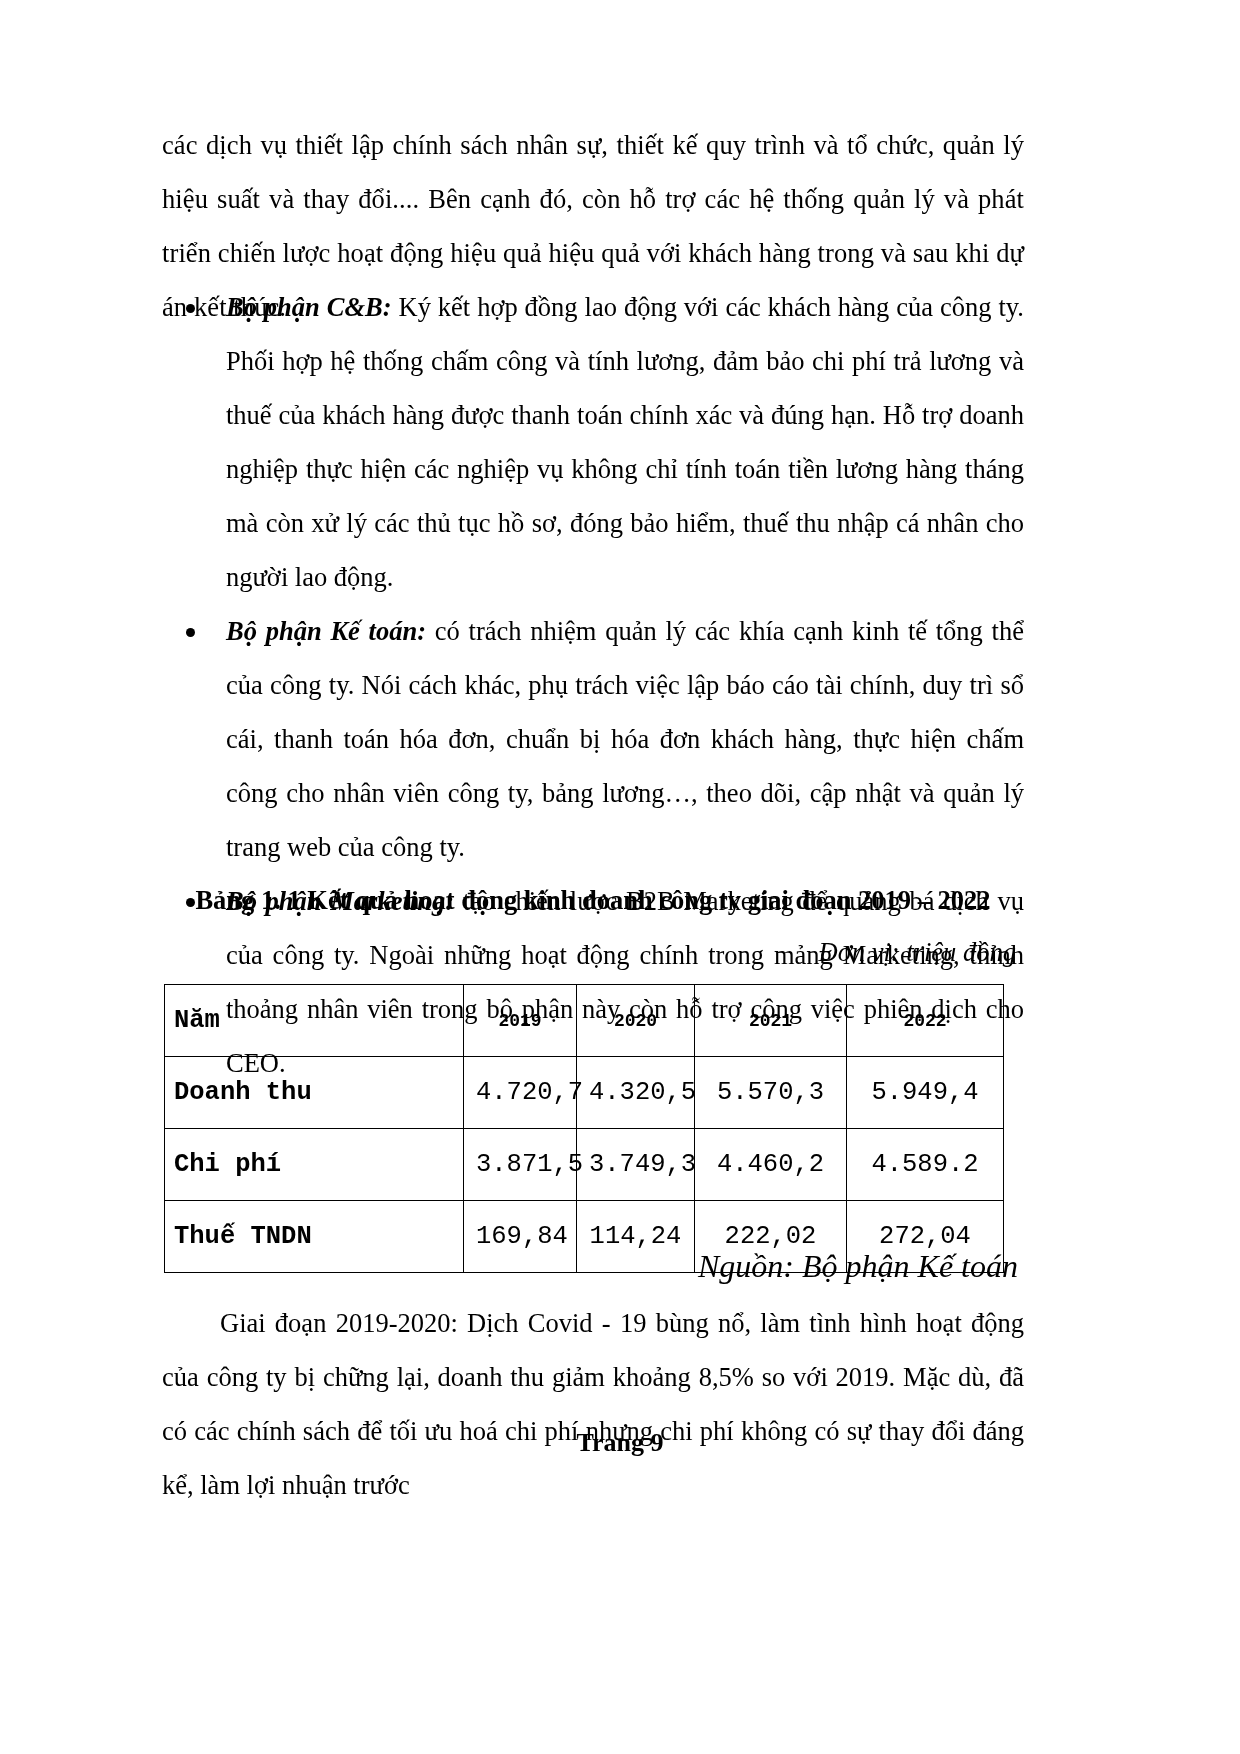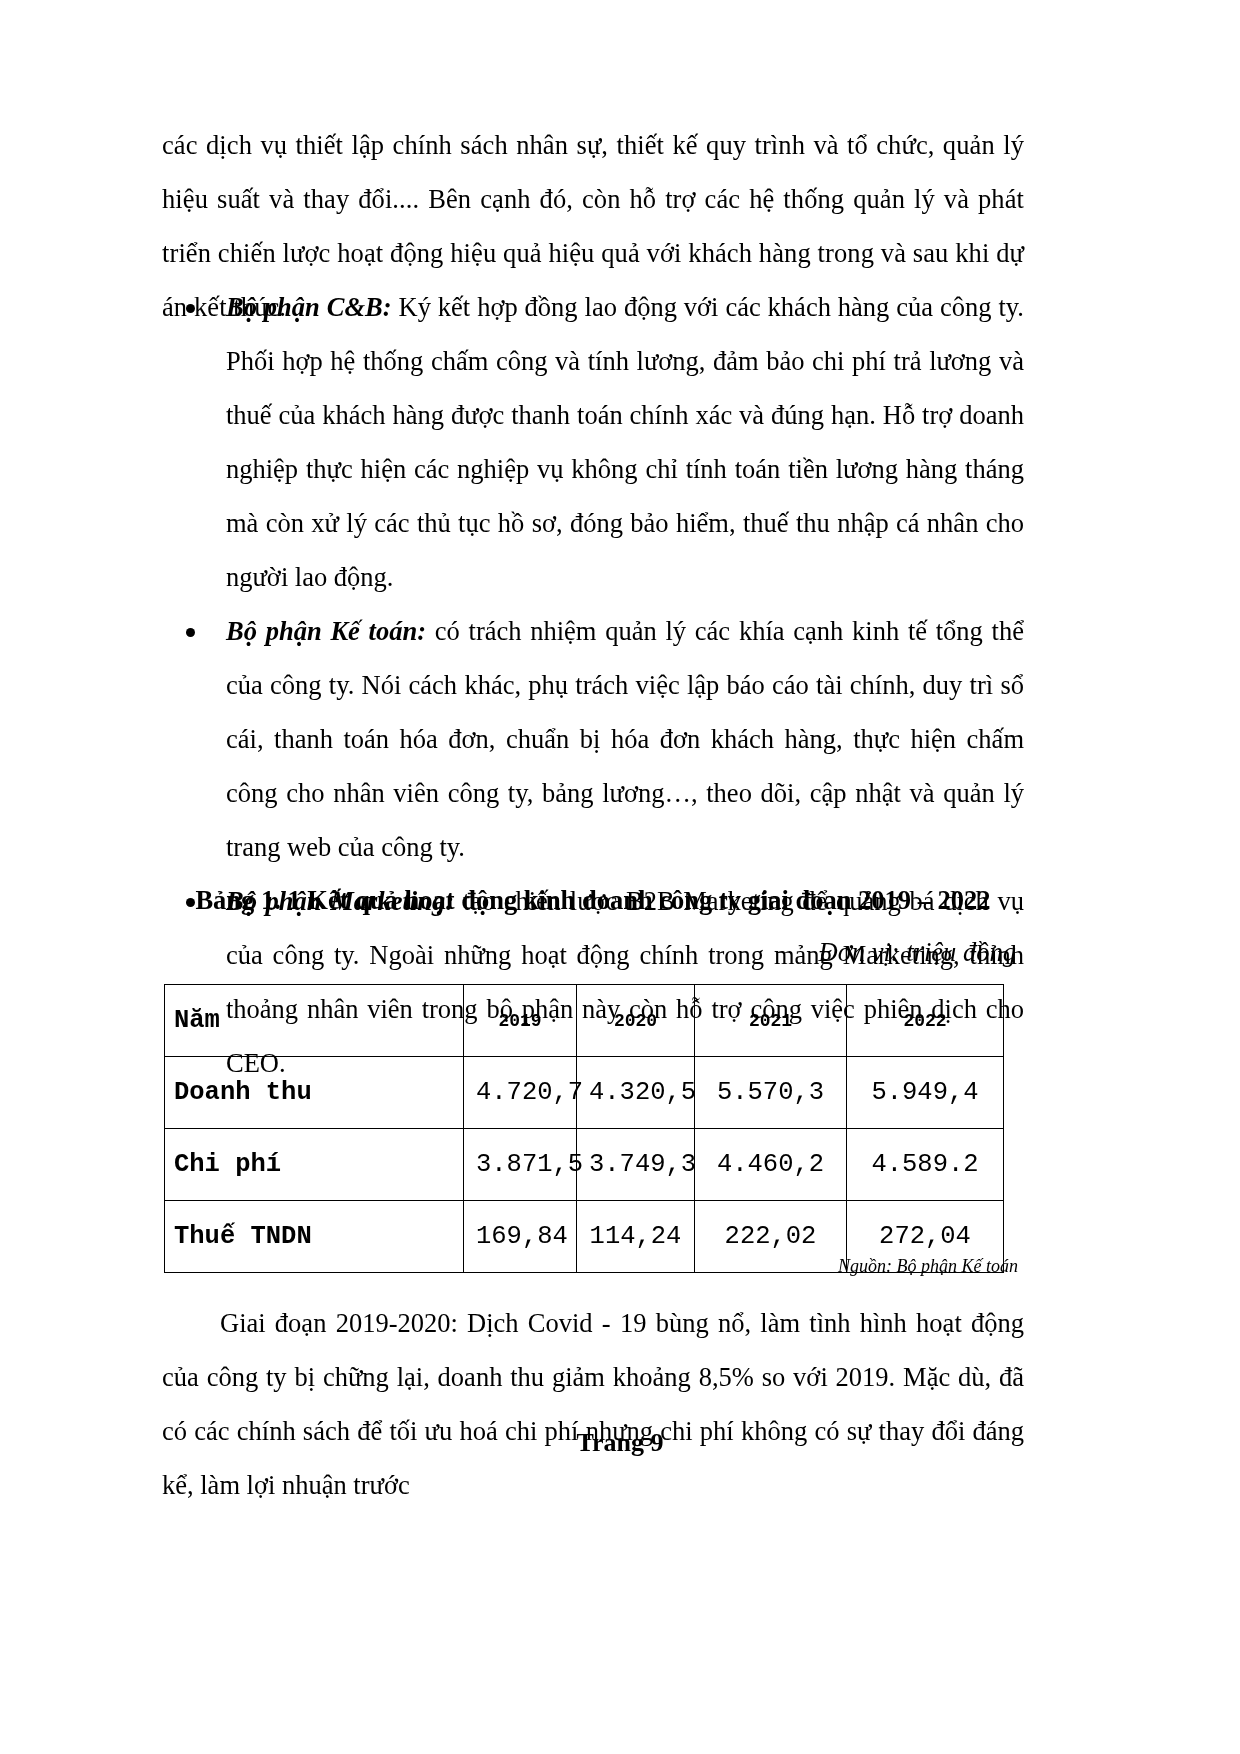--- a/index.html
+++ b/index.html
@@ -153,21 +153,21 @@
   col.c2 { width: 118px; }
   col.c3 { width: 152px; }
   col.c4 { width: 157px; }
 
   .source-label {
     position: absolute;
     left: 162px;
     top: 1243px;
     width: 862px;
     text-align: right;
-    font-size: 18px;
+    font-size: 32px;
     font-style: italic;
     line-height: 46px;
     padding-right: 6px;
     box-sizing: border-box;
   }
   .closing {
     position: absolute;
     left: 162px;
     top: 1296px;
     width: 862px;

